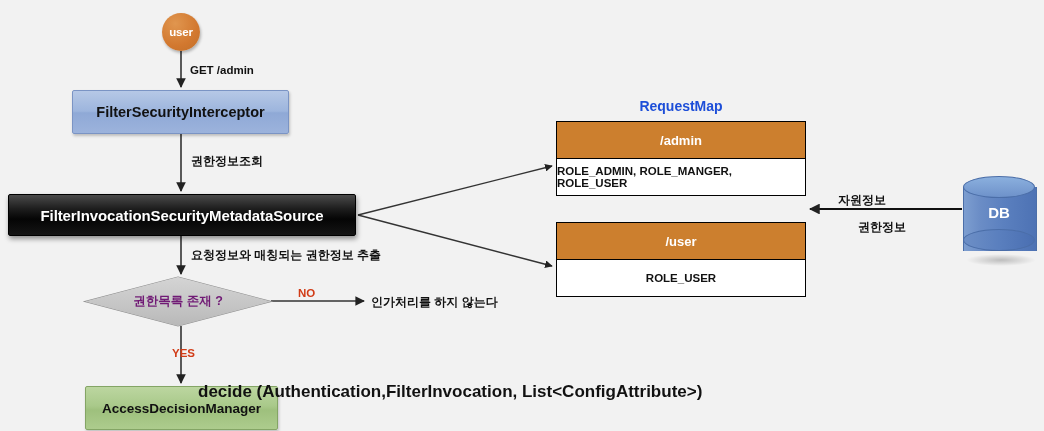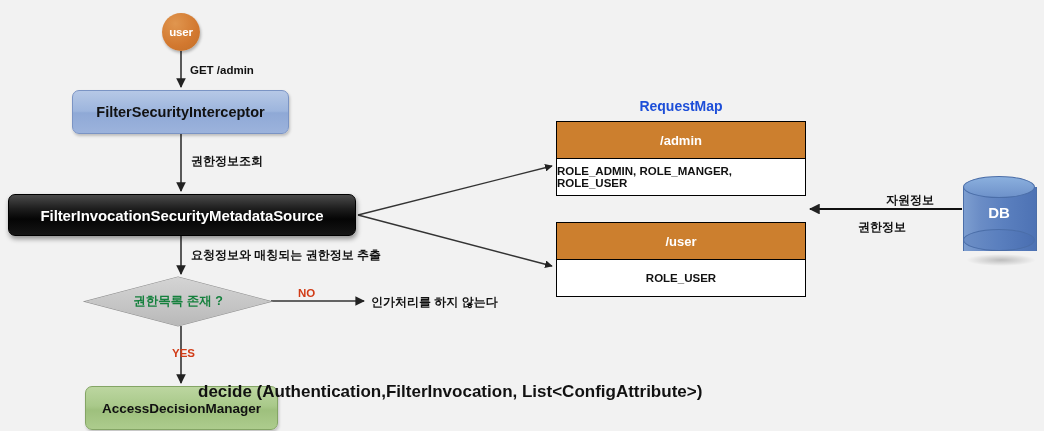--- a/index.html
+++ b/index.html
@@ -28,21 +28,21 @@
   }
   #user-node span {
     color: #ffffff;
     font-size: 11.5px;
     font-weight: bold;
     letter-spacing: -0.2px;
   }
 
   
   .proc-box {
-    border-radius: 7px;
+    border-radius: 2px;
     display: flex; align-items: center; justify-content: center;
     box-sizing: border-box;
     text-align: center;
   }
   #fsi-box {
     left: 72px; top: 90px;
     width: 217px; height: 44px;
     background: linear-gradient(to bottom, #b6c8e6 0%, #9db5dd 48%, #8fa9d6 52%, #9cb3dc 100%);
     border: 1px solid #7b94c4;
     box-shadow: 1px 2px 3px rgba(0,0,0,0.22);
@@ -73,21 +73,21 @@
     width: 186px; height: 49px;
   }
   #decision-node .dia-shape {
     position: absolute; inset: 0;
     background: linear-gradient(to bottom, #d4d4d4 0%, #c6c6c6 55%, #b8b8b8 100%);
     clip-path: polygon(50% 0%, 100% 50%, 50% 100%, 0% 50%);
   }
   #decision-node .dia-label {
     position: absolute; inset: 0;
     display: flex; align-items: center; justify-content: center;
-    font-size: 12.5px; font-weight: bold; color: #15803d;
+    font-size: 12.5px; font-weight: bold; color: #701a75;
   }
 
   
   #requestmap-title {
     left: 556px; top: 98px; width: 250px;
     text-align: center;
     font-size: 14px; font-weight: bold; color: #1d4ed8;
   }
   .rm-table {
     width: 250px;
@@ -154,21 +154,21 @@
   }
   .edge-label.big { font-size: 17px; margin-top: 36px; }
 
   #lbl-get-admin   { left: 190px; top: 64px; }
   #lbl-lookup      { left: 191px; top: 153px; }
   #lbl-extract     { left: 191px; top: 247px; }
   #lbl-no          { left: 298px; top: 287px; }
   #lbl-no-auth     { left: 371px; top: 294px; }
   #lbl-yes         { left: 152px; top: 347px; margin-left: 20px; }
   #lbl-decide      { left: 198px; top: 346px; }
-  #lbl-resource    { left: 886px; top: 192px; text-align: right; }
+  #lbl-resource    { left: 838px; top: 192px; text-align: right; }
   #lbl-authority   { left: 858px; top: 219px; }
 
   svg#wires { position: absolute; left: 0; top: 0; width: 1044px; height: 431px; }
 </style>
 </head>
 <body>
 
 <div id="canvas">
 
   <svg id="wires" xmlns="http://www.w3.org/2000/svg">

